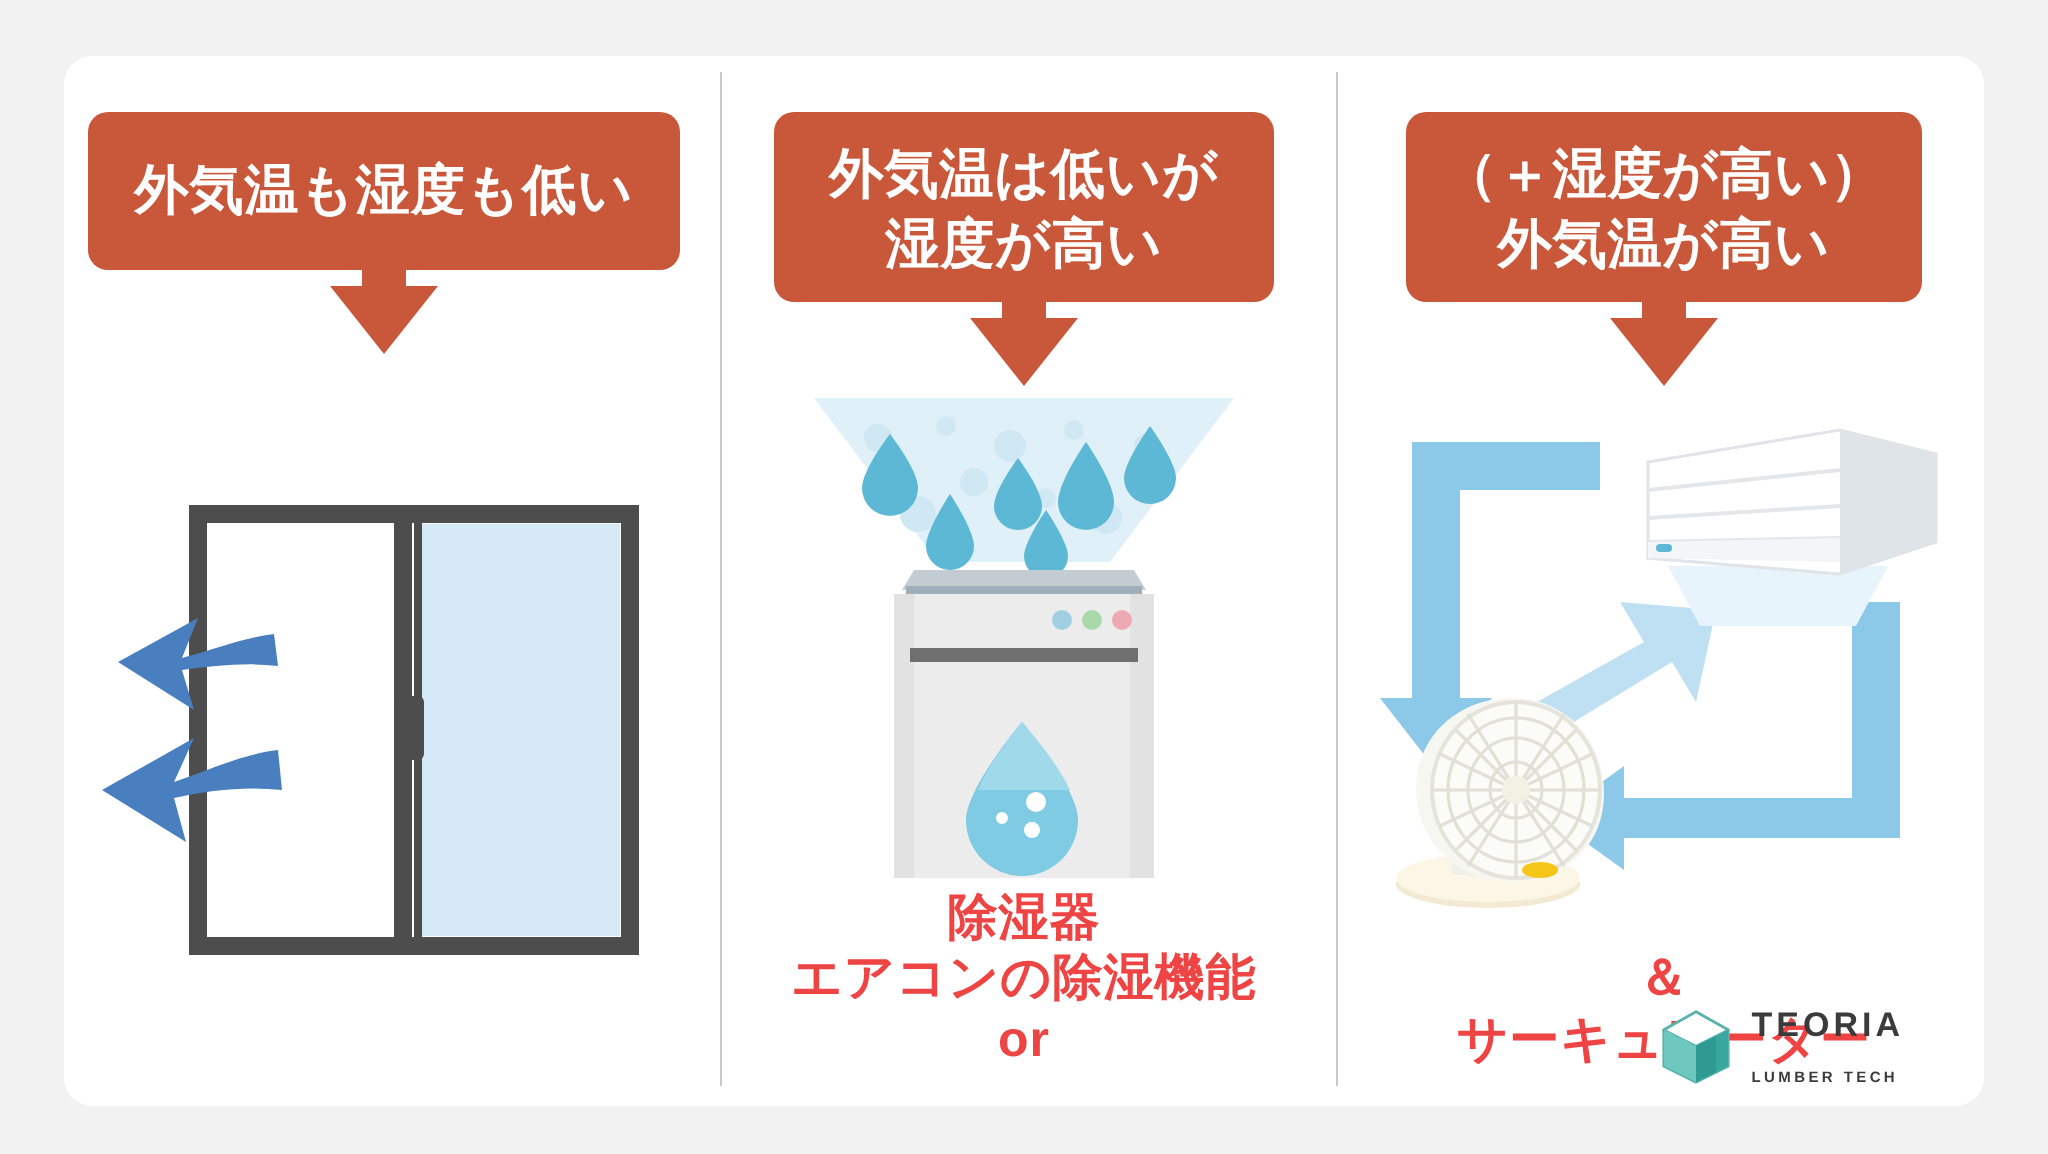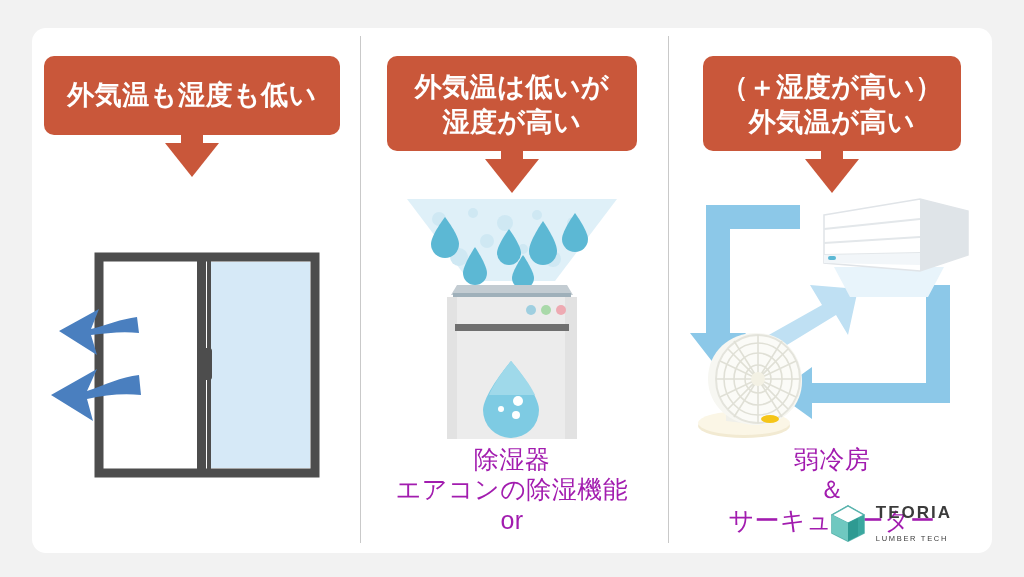--- a/index.html
+++ b/index.html
@@ -106,22 +106,22 @@
     position: relative;
     flex: 1 1 auto;
     width: 100%;
     display: flex;
     align-items: center;
     justify-content: center;
   }
 
   
   .caption {
-    font-weight: normal;
-    color: #a21caf;
+    font-weight: bold;
+    color: #ef4444;
     text-align: center;
     line-height: 1.22;
     font-size: 25px;
     letter-spacing: 0.5px;
     padding-bottom: 18px;
   }
   .caption .cline { display: block; white-space: nowrap; }
   .caption .cline.small { font-size: 25px; }
 
   
@@ -135,21 +135,21 @@
   }
   .logo-text { display: flex; flex-direction: column; line-height: 1; }
   .logo-main {
     font-size: 17px;
     font-weight: bold;
     color: #3b3b3b;
     letter-spacing: 2px;
   }
   .logo-sub {
     font-size: 7.5px;
-    font-weight: normal;
+    font-weight: bold;
     color: #3b3b3b;
     letter-spacing: 1.7px;
     margin-top: 14px;
   }
 </style>
 </head>
 <body>
 
 <div class="stage">
 
@@ -300,21 +300,20 @@
                 <path d="M76 142 L76 230 M34 186 L118 186 M46 156 L106 216 M106 156 L46 216
                          M52 148 L100 224 M100 148 L52 224 M38 168 L114 204 M38 204 L114 168"></path>
               </g>
               <circle cx="76" cy="186" r="7" fill="#f3f1e4"></circle>
               <ellipse cx="88" cy="226" rx="9" ry="4" fill="#f5c518"></ellipse>
             </g>
           </svg>
         </div>
 
         <div class="caption">
-          <span class="cline">弱冷房</span>
           <span class="cline">＆</span>
           <span class="cline small">サーキュレーター</span>
         </div>
       </div>
 
     </div>
 
     <div class="logo">
       <svg width="40" height="40" viewBox="0 0 40 40">
         <path d="M20 3 L36 12 L36 30 L20 38 L4 30 L4 12 Z" fill="none" stroke="#58b3ad" stroke-width="1.6"></path>

